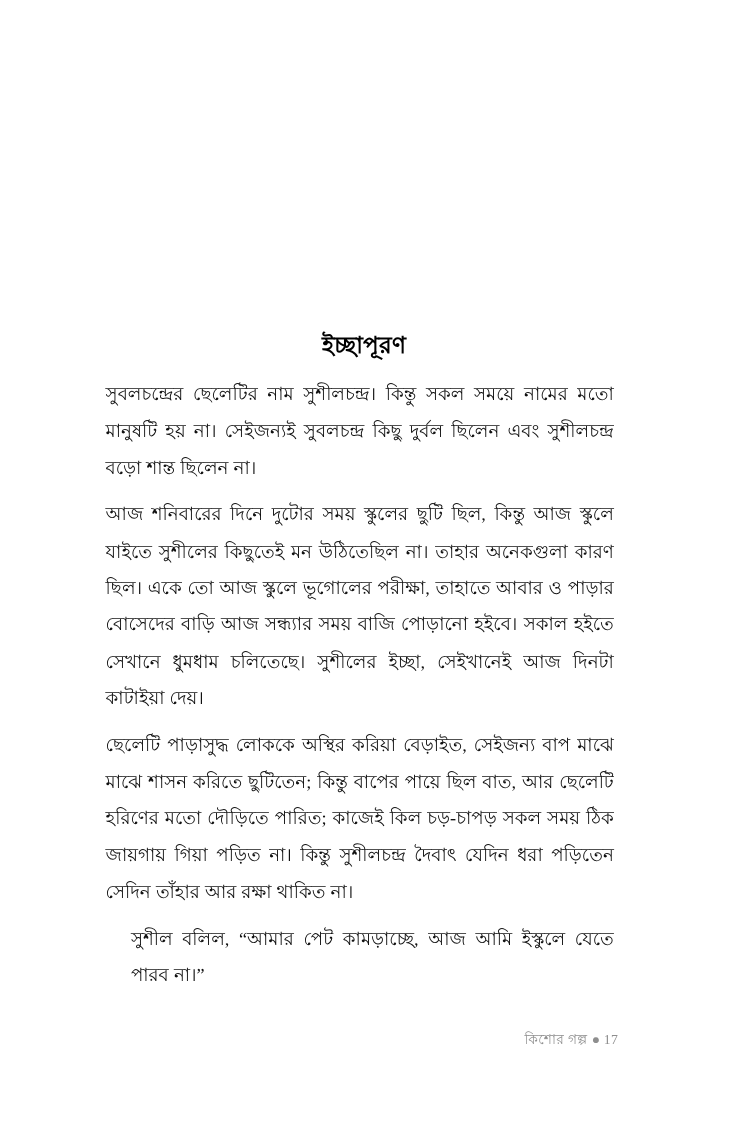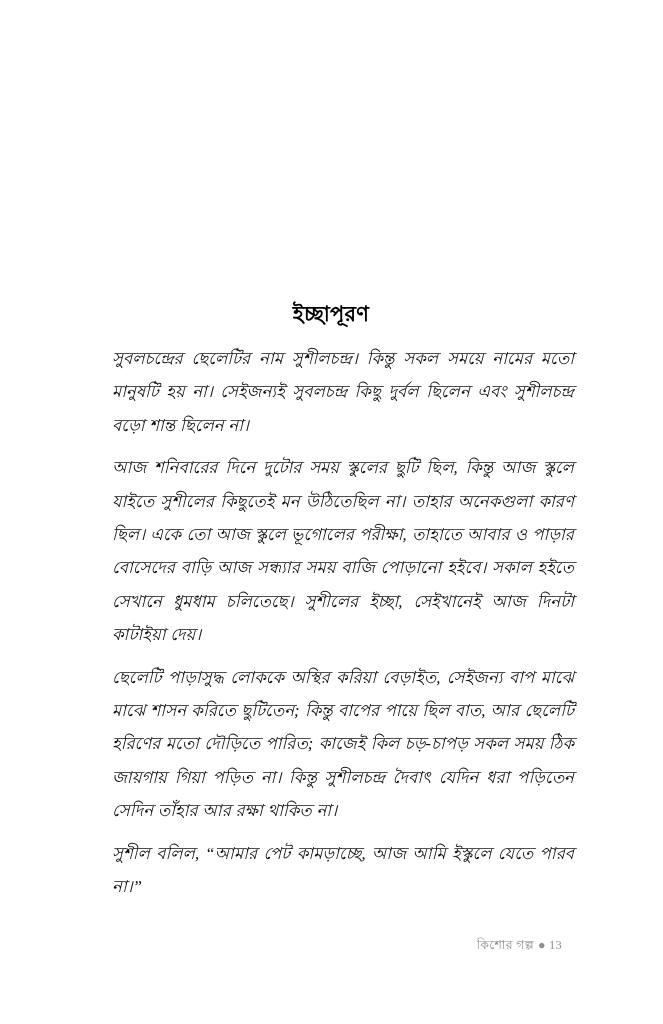--- a/index.html
+++ b/index.html
@@ -43,38 +43,38 @@
     text-align: center;
     font-size: 21px;
     line-height: 28px;
     font-weight: bold;
     letter-spacing: 0.2px;
     color: #000000;
   }
 
   .body-text {
     position: absolute;
-    left: 112px;
+    left: 96px;
     top: 342px;
     width: 462px;
-    font-style: italic;
   }
 
   .para {
     margin: 0 0 9px 0;
     font-size: 16.6px;
     line-height: 33.4px;
     text-align: justify;
     text-justify: inter-word;
     color: #111111;
     word-spacing: 0.5px;
   }
 
   .para:last-child {
     margin-bottom: 0;
+    margin-left: 23px;
   }
 
   .page-footer {
     position: absolute;
     left: 100px;
     top: 936px;
     width: 462px;
     text-align: right;
     font-size: 12.5px;
     line-height: 18px;
@@ -108,18 +108,18 @@
   <h1 class="story-title">ইচ্ছাপূরণ</h1>
 
   <div class="body-text">
     <p class="para">সুবলচন্দ্রের ছেলেটির নাম সুশীলচন্দ্র। কিন্তু সকল সময়ে নামের মতো মানুষটি হয় না। সেইজন্যই সুবলচন্দ্র কিছু দুর্বল ছিলেন এবং সুশীলচন্দ্র বড়ো শান্ত ছিলেন না।</p>
     <p class="para">আজ শনিবারের দিনে দুটোর সময় স্কুলের ছুটি ছিল, কিন্তু আজ স্কুলে যাইতে সুশীলের কিছুতেই মন উঠিতেছিল না। তাহার অনেকগুলা কারণ ছিল। একে তো আজ স্কুলে ভূগোলের পরীক্ষা, তাহাতে আবার ও পাড়ার বোসেদের বাড়ি আজ সন্ধ্যার সময় বাজি পোড়ানো হইবে। সকাল হইতে সেখানে ধুমধাম চলিতেছে। সুশীলের ইচ্ছা, সেইখানেই আজ দিনটা কাটাইয়া দেয়।</p>
     <p class="para">ছেলেটি পাড়াসুদ্ধ লোককে অস্থির করিয়া বেড়াইত, সেইজন্য বাপ মাঝে মাঝে শাসন করিতে ছুটিতেন; কিন্তু বাপের পায়ে ছিল বাত, আর ছেলেটি হরিণের মতো দৌড়িতে পারিত; কাজেই কিল চড়-চাপড় সকল সময় ঠিক জায়গায় গিয়া পড়িত না। কিন্তু সুশীলচন্দ্র দৈবাৎ যেদিন ধরা পড়িতেন সেদিন তাঁহার আর রক্ষা থাকিত না।</p>
     <p class="para">সুশীল বলিল, “আমার পেট কামড়াচ্ছে, আজ আমি ইস্কুলে যেতে পারব না।”</p>
   </div>
 
   <div class="page-footer">
-    <span class="footer-label">কিশোর গল্প</span><span class="footer-sep">●</span><span class="footer-page-number">13</span>
+    <span class="footer-label">কিশোর গল্প</span><span class="footer-sep">●</span><span class="footer-page-number">17</span>
   </div>
 
   <div class="page-bottom-blank"></div>
 
 </div>
 
 </body></html>

